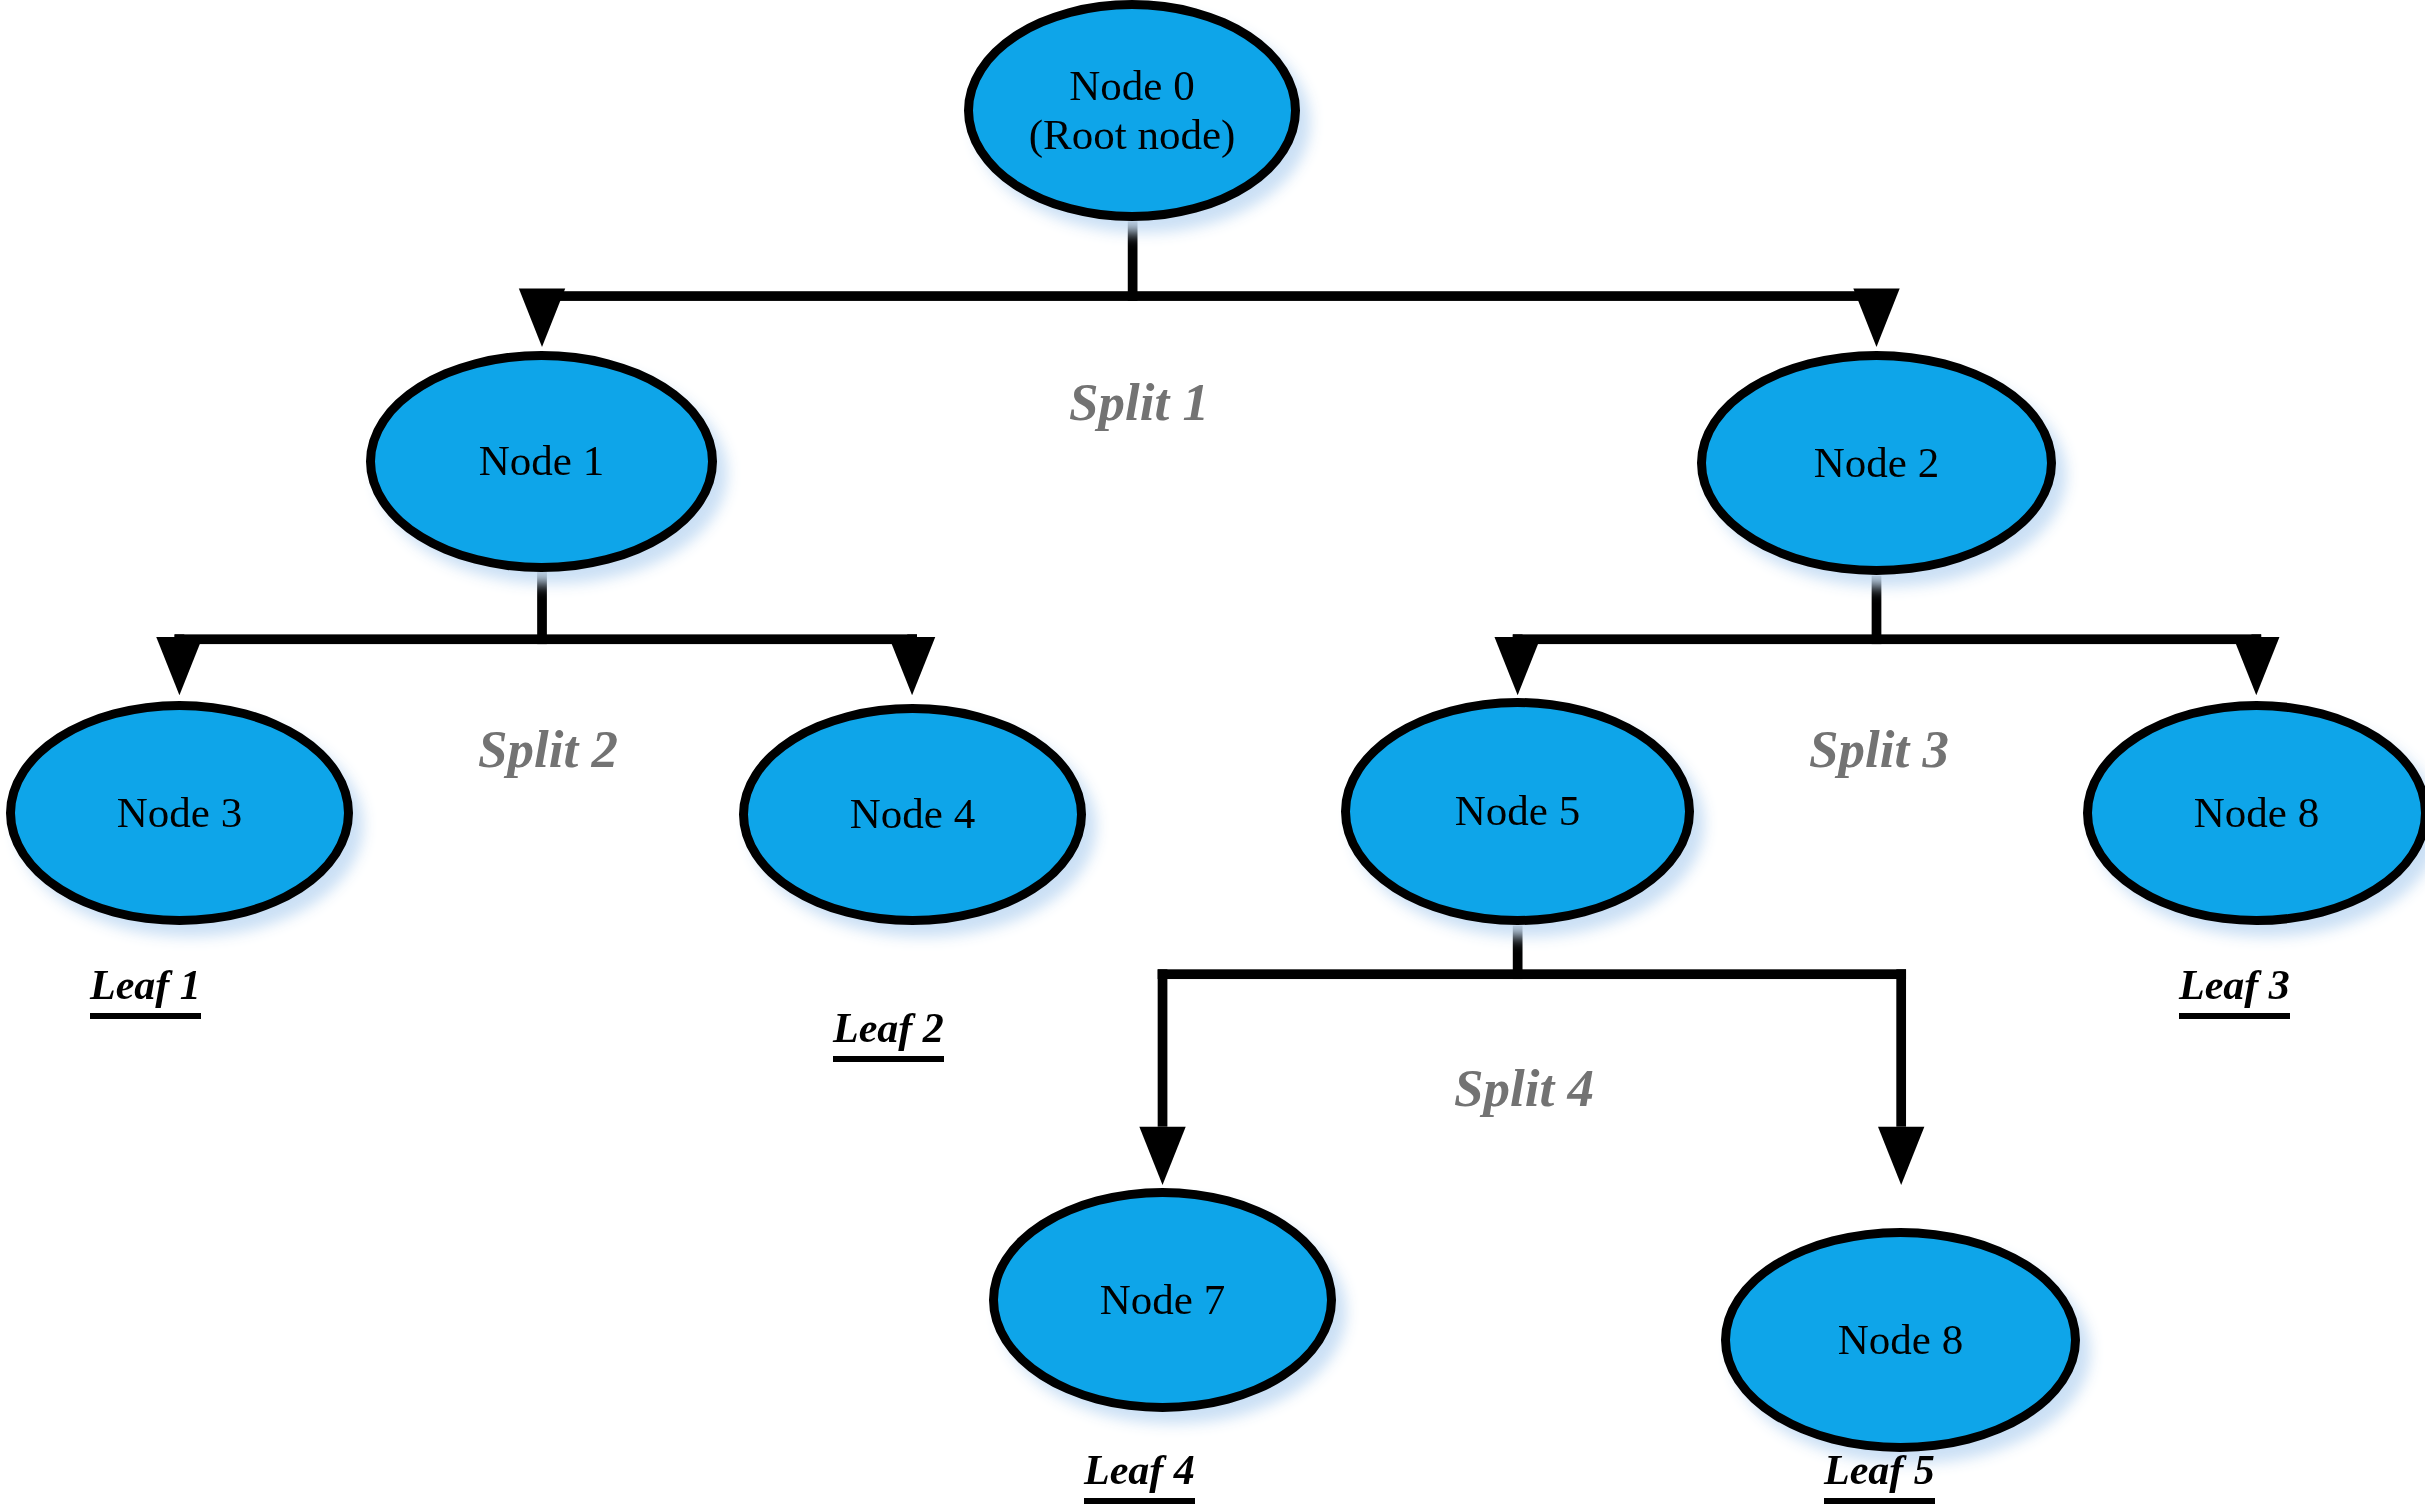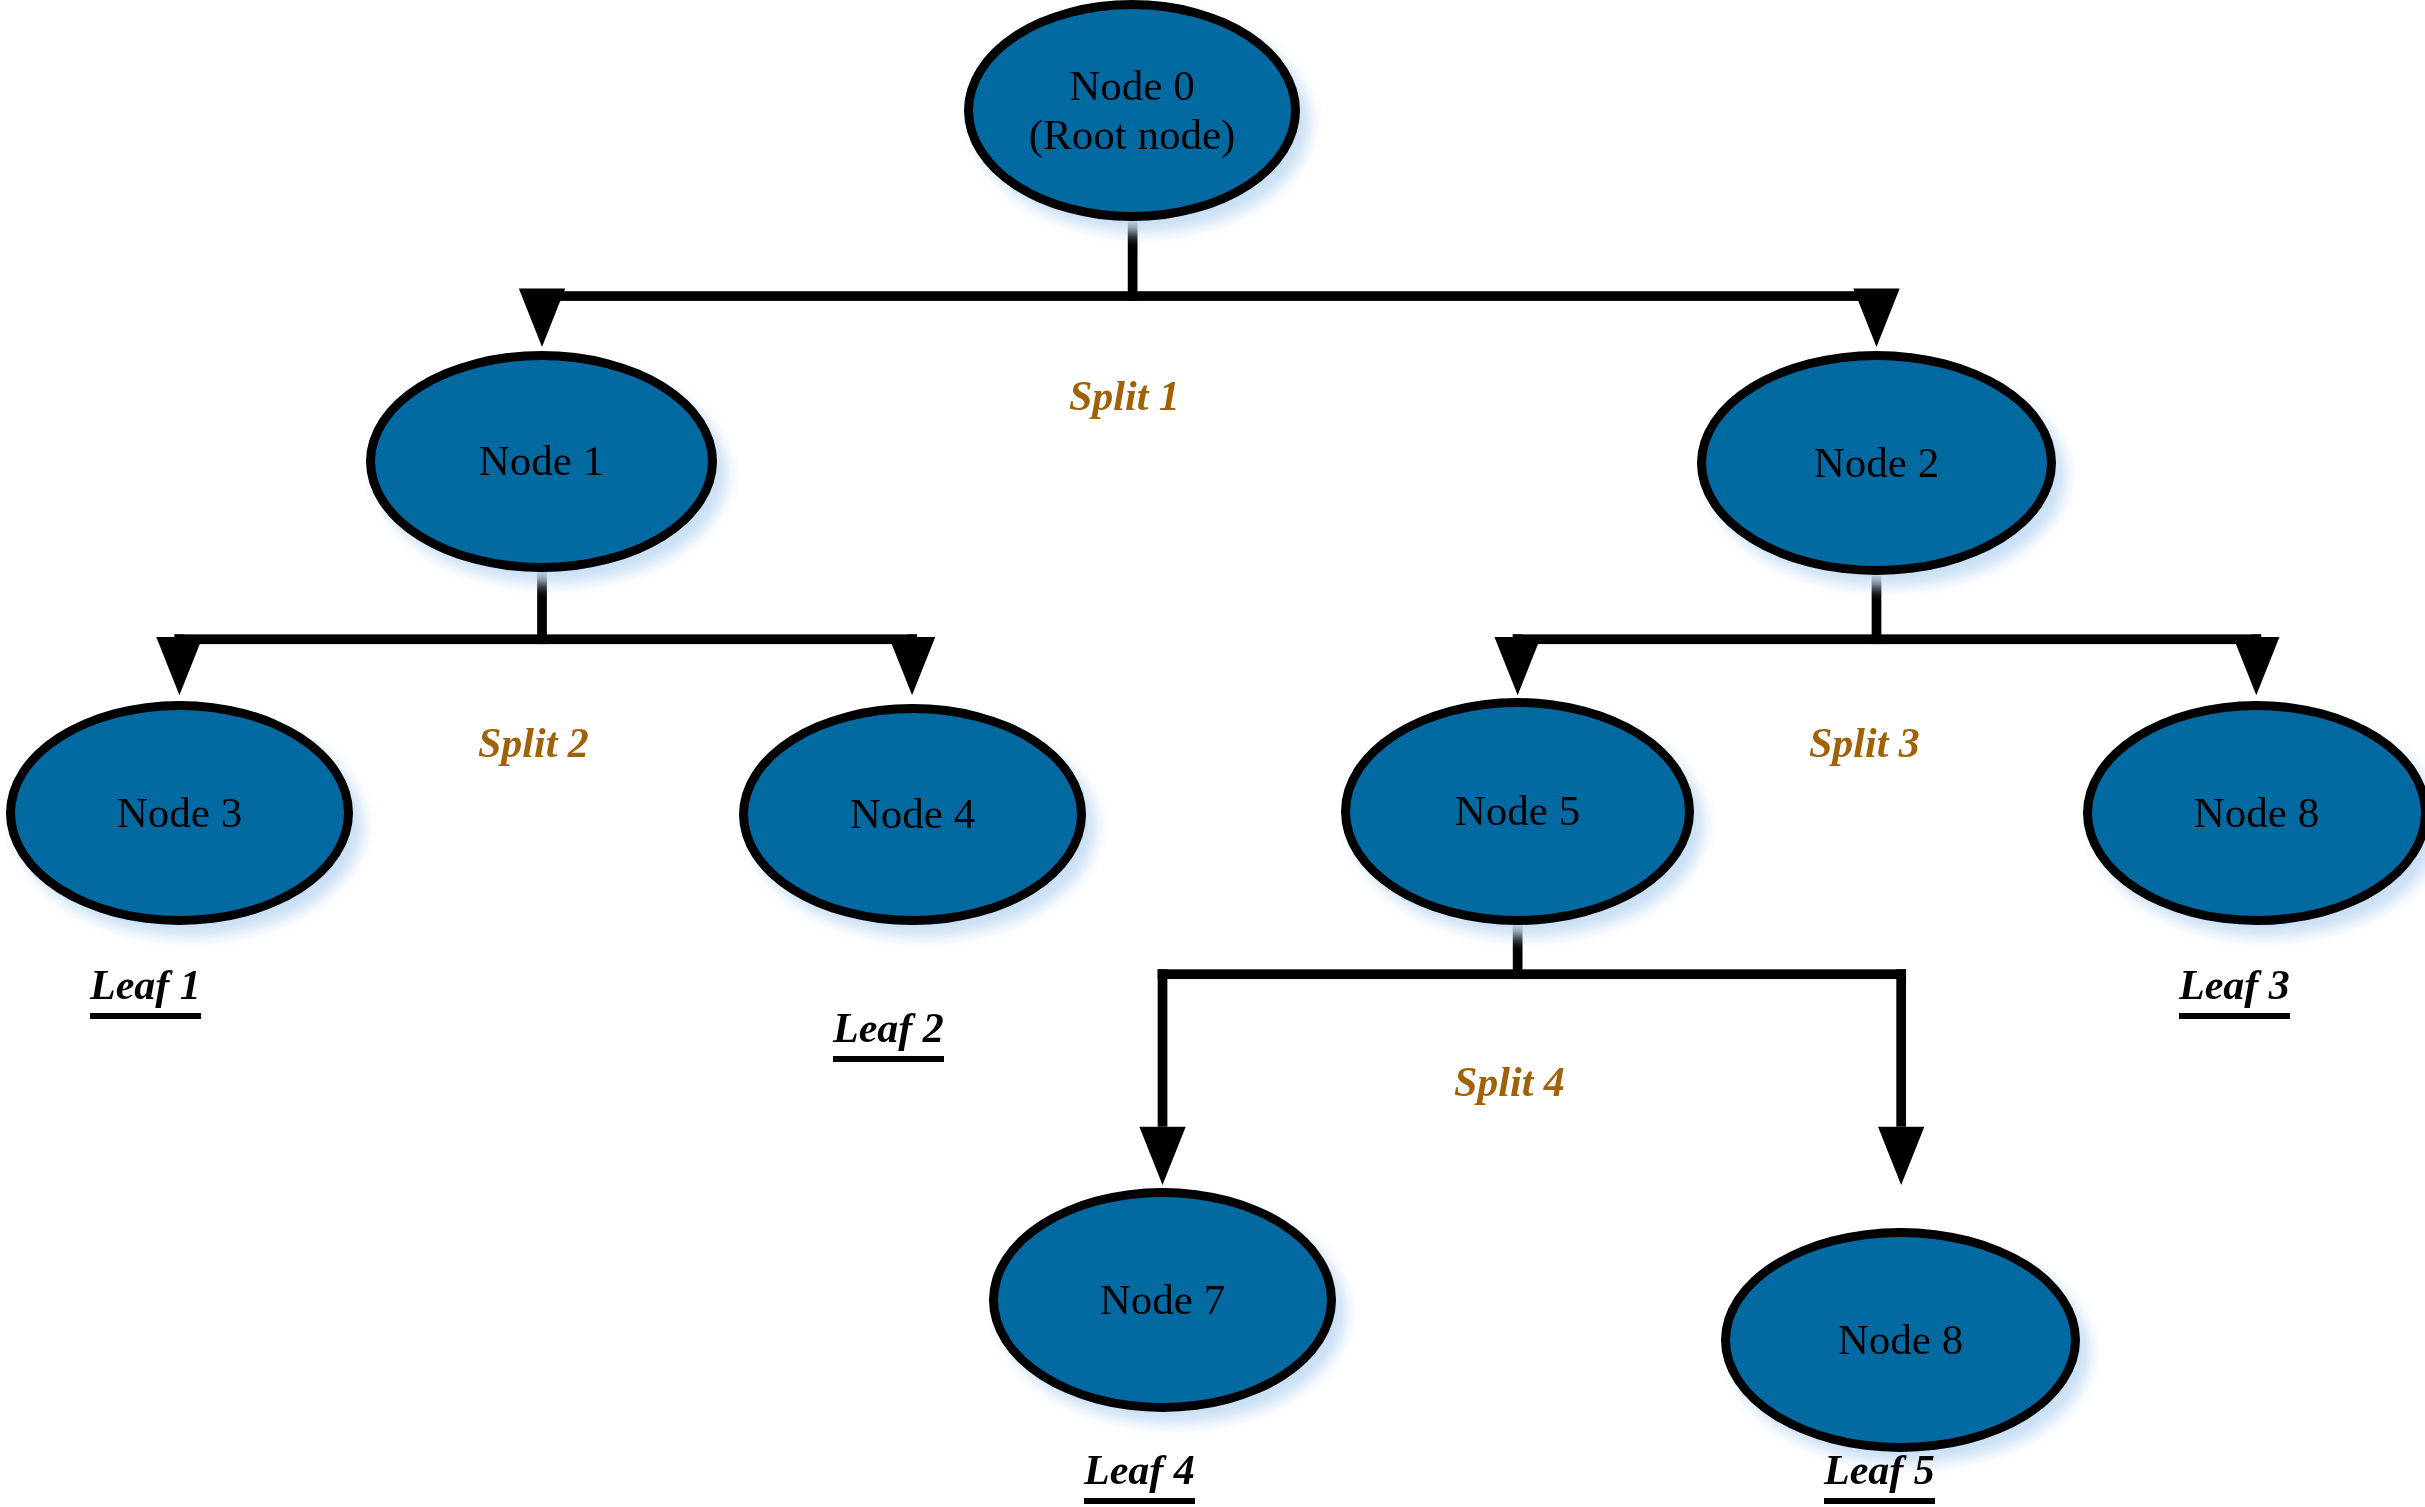--- a/index.html
+++ b/index.html
@@ -19,21 +19,21 @@
     position: absolute;
     left: 0;
     top: 0;
     width: 2426px;
     height: 1508px;
   }
   .node {
     position: absolute;
     box-sizing: border-box;
     border-radius: 50%;
-    background: #0369a1;
+    background: #0ea5e9;
     border: 9.7px solid #000000;
     box-shadow: 10.5px 12px 13.5px rgba(200, 222, 244, 0.95);
     display: flex;
     align-items: center;
     justify-content: center;
     text-align: center;
     color: #000000;
     font-family: "Liberation Serif", "DejaVu Serif", serif;
     font-size: 43px;
     line-height: 1.12;
@@ -41,22 +41,22 @@
   }
   .node .label-line {
     display: block;
     white-space: nowrap;
   }
   .split-label {
     position: absolute;
     font-family: "Liberation Serif", "DejaVu Serif", serif;
     font-weight: bold;
     font-style: italic;
-    font-size: 42px;
-    color: #a16207;
+    font-size: 53px;
+    color: #737373;
     white-space: nowrap;
     z-index: 4;
   }
   .leaf-label {
     position: absolute;
     font-family: "Liberation Serif", "DejaVu Serif", serif;
     font-weight: bold;
     font-style: italic;
     font-size: 42px;
     color: #000000;

